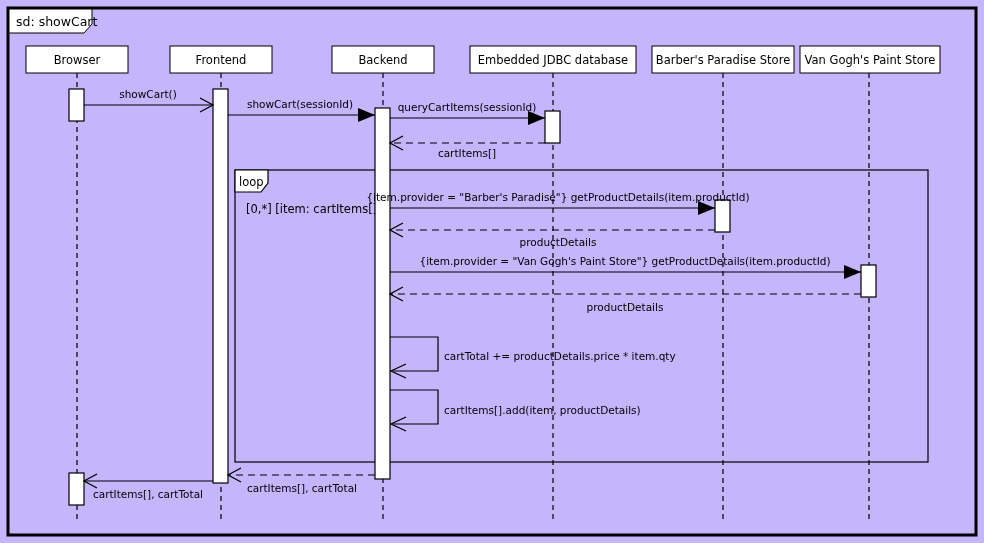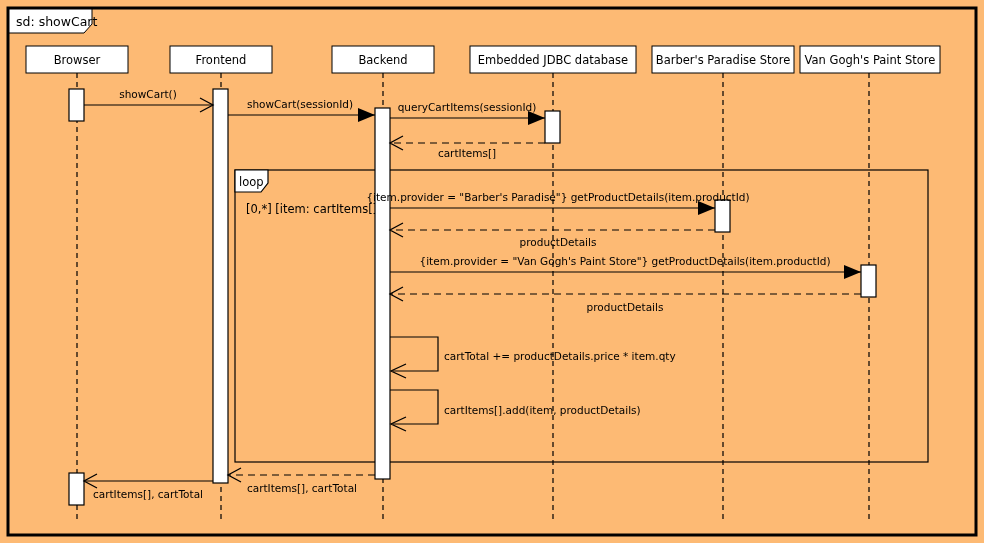--- a/index.html
+++ b/index.html
@@ -7,21 +7,21 @@
     padding: 0;
     background: #ffffff;
   }
   body {
     font-family: "DejaVu Sans", sans-serif;
   }
   #canvas {
     position: relative;
     width: 984px;
     height: 543px;
-    background: #fdba74;
+    background: #c4b5fd;
     overflow: hidden;
   }
   svg#diagram {
     position: absolute;
     left: 0;
     top: 0;
     width: 984px;
     height: 543px;
   }
   .frame-border {

